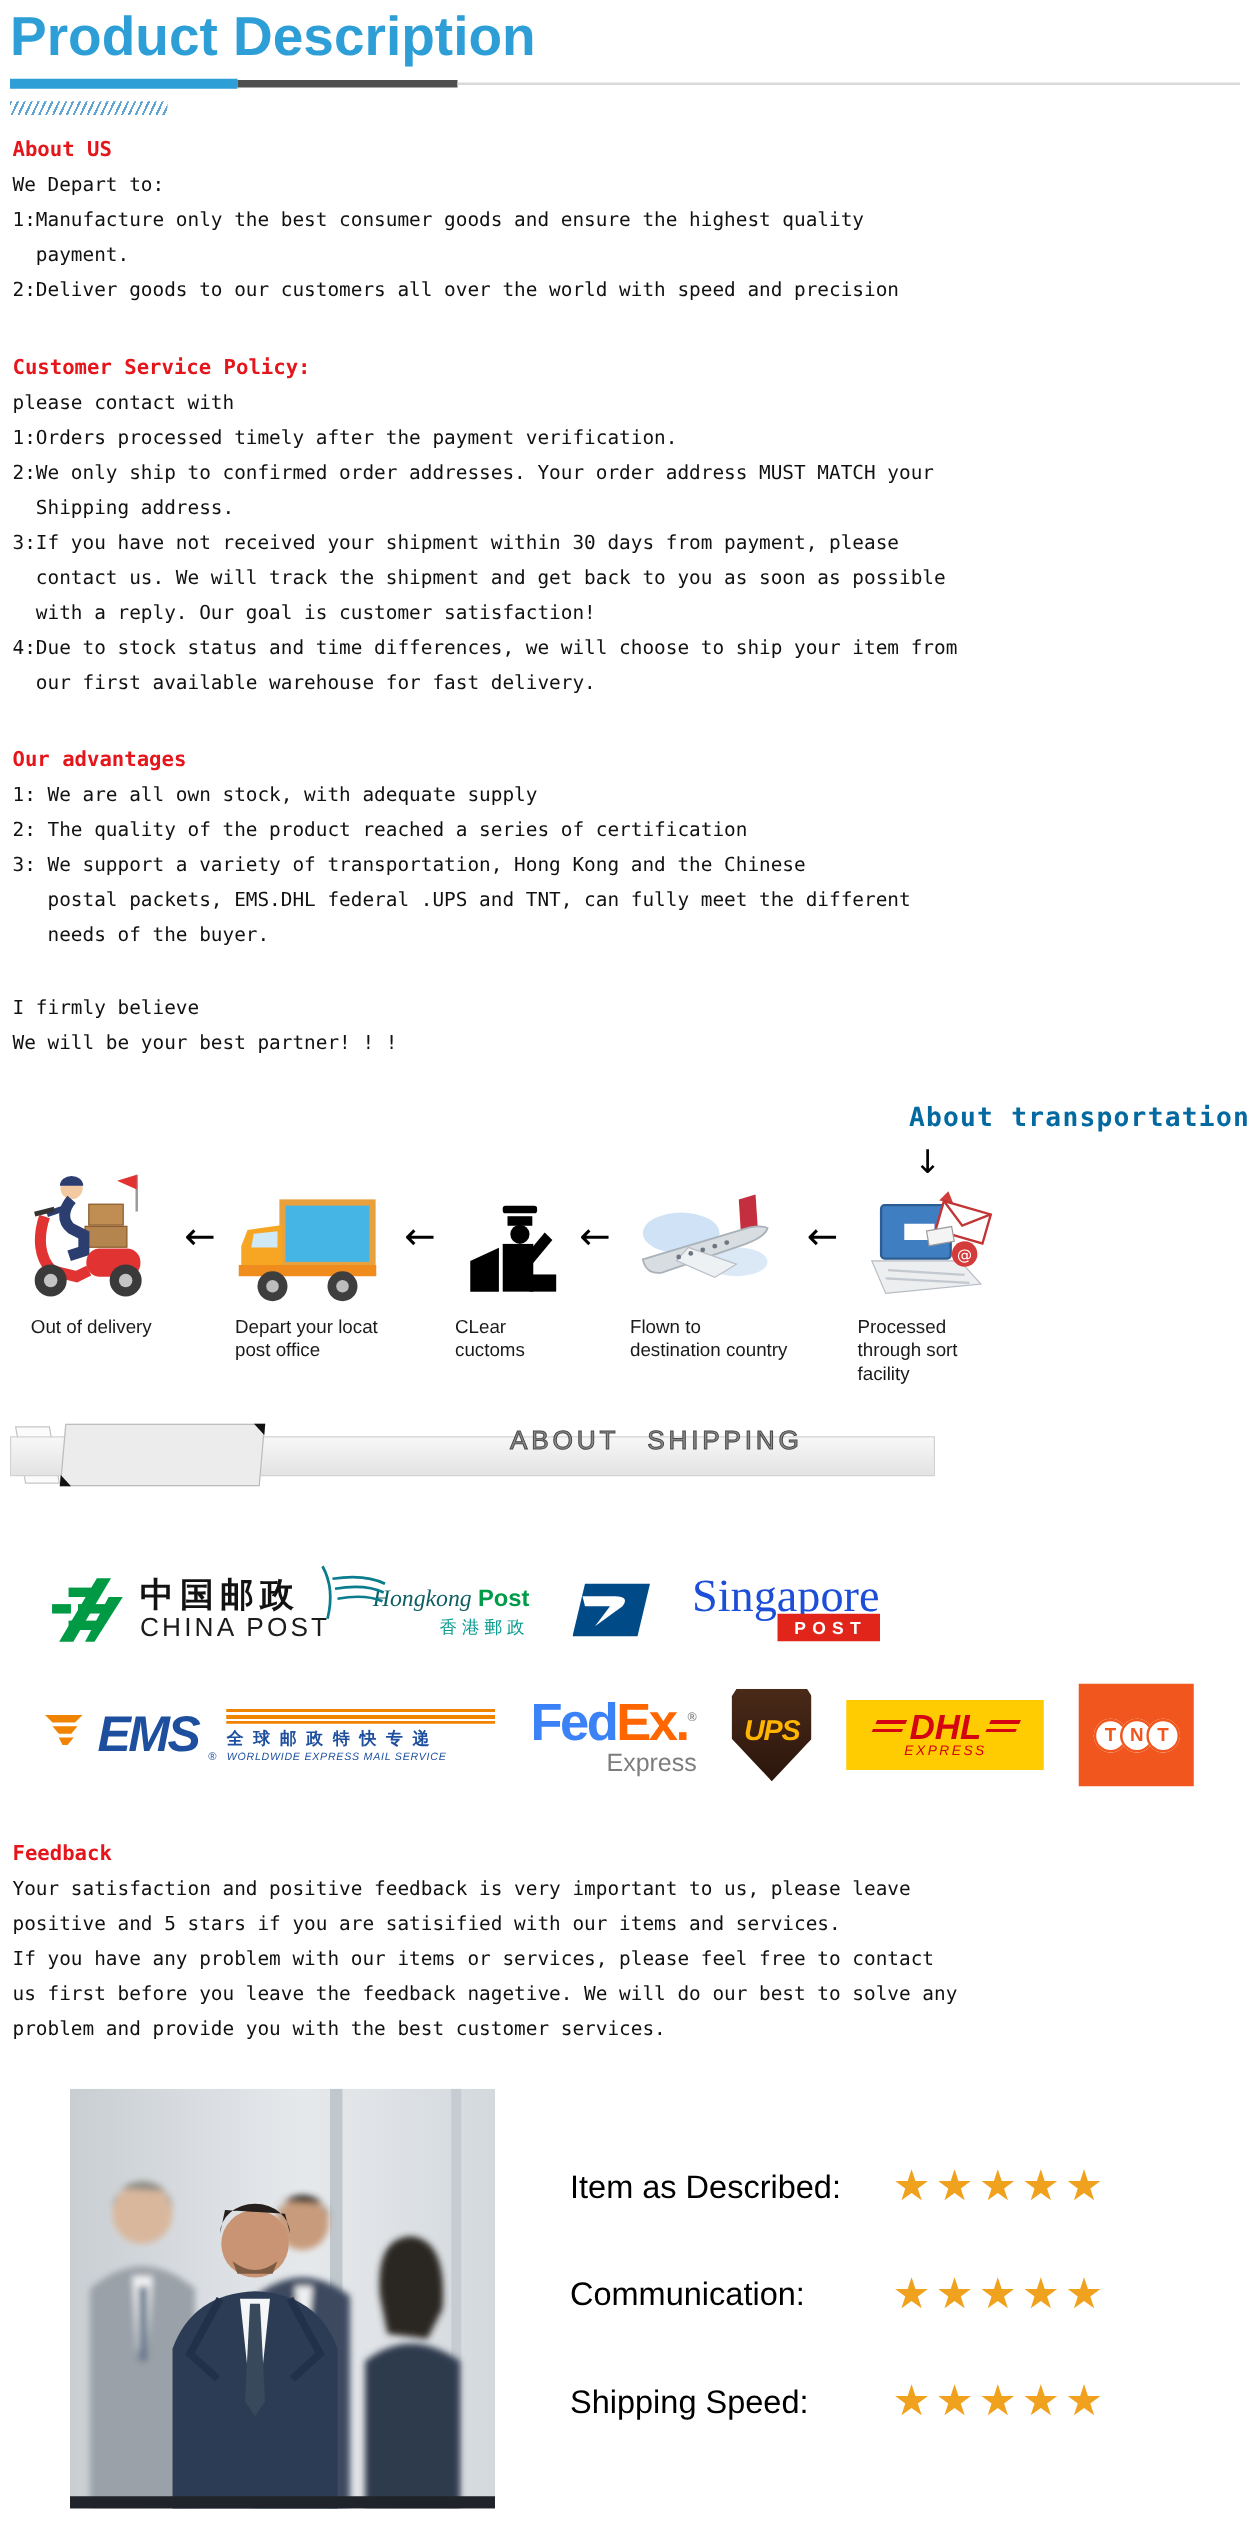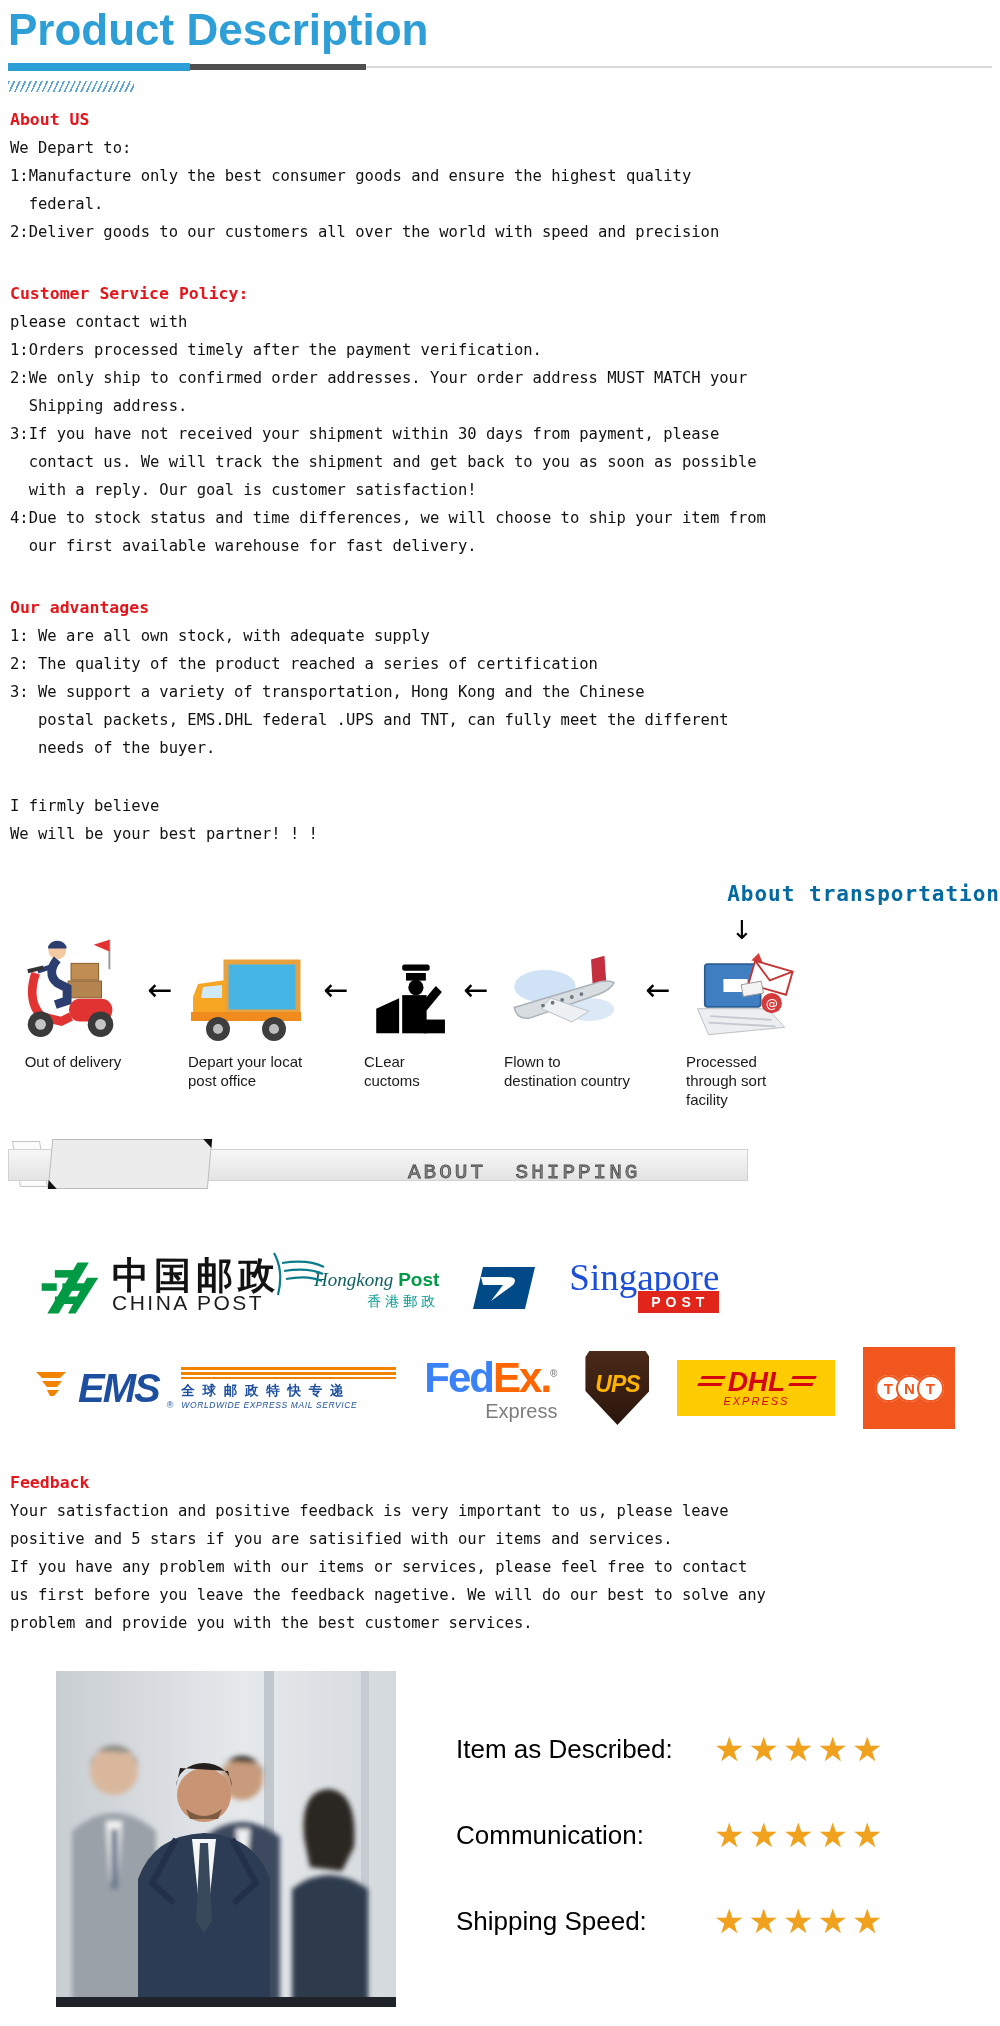--- a/index.html
+++ b/index.html
@@ -40,33 +40,33 @@
   .ribbon .bar{position:absolute;left:0;right:0;top:12px;height:30px;
                background:linear-gradient(#f7f7f7,#e3e3e3);border:1px solid #d2d2d2;}
   .ribbon .fold{position:absolute;left:8px;top:4px;width:26px;height:44px;background:#fbfbfb;
                 border:1px solid #c5c5c5;transform:skewX(10deg);}
   .ribbon .tab{position:absolute;left:42px;top:2px;width:158px;height:48px;background:#ececec;
                border:1px solid #bdbdbd;transform:skewX(-5deg);}
   .ribbon .tab:before{content:"";position:absolute;right:-1px;top:-1px;
                border-left:9px solid transparent;border-top:9px solid #111;}
   .ribbon .tab:after{content:"";position:absolute;left:-1px;bottom:-1px;
                border-right:9px solid transparent;border-bottom:9px solid #111;}
-  .ribbon .ribbon-label{position:absolute;left:400px;top:24px;font-family:Liberation Mono, monospace;
+  .ribbon .ribbon-label{position:absolute;left:400px;top:4px;font-family:Liberation Sans, sans-serif;
                font-size:21px;letter-spacing:3px;word-spacing:14px;color:#8b8b8b;
                -webkit-text-stroke:0.8px #4a4a4a;}
 
   
   .logos{font-family:"Liberation Sans",sans-serif;}
   .logo-row{display:flex;align-items:center;margin-left:36px;}
   .row1{margin-top:64px;gap:34px;}
   .row2{margin-top:26px;gap:28px;}
 
   .cp{display:flex;align-items:center;gap:10px;}
   .cp .cp-text{display:flex;flex-direction:column;}
-  .cp .cp-cn{font-size:37px;font-weight:bold;letter-spacing:5px;color:#121212;line-height:30px;}
+  .cp .cp-cn{font-size:27px;font-weight:bold;letter-spacing:5px;color:#121212;line-height:30px;}
   .cp .cp-en{font-size:21px;letter-spacing:2.5px;color:#1c1c1c;line-height:24px;}
 
   .hk{display:flex;flex-direction:column;align-items:flex-end;position:relative;padding-top:4px;}
   .hk .hk-row{display:flex;align-items:baseline;gap:5px;}
   .hk .hk-name{font-family:"Liberation Serif",serif;font-style:italic;font-size:19px;color:#0e5f63;}
   .hk .hk-post{font-weight:bold;font-size:19px;color:#009b48;}
   .hk .hk-cn{font-size:14px;letter-spacing:4px;color:#0a9a8f;margin-top:2px;}
   .hk svg{position:absolute;left:-46px;top:-16px;}
 
   .usps{display:flex;align-items:center;gap:8px;}
@@ -130,21 +130,21 @@
   <div class="rule">
     <span class="seg-blue"></span>
     <span class="seg-dark"></span>
     <span class="seg-light"></span>
   </div>
   <div class="hatch"></div>
 
   <div class="red-head">About US</div>
   <div class="mono-line">We Depart to:</div>
   <div class="mono-line">1:Manufacture only the best consumer goods and ensure the highest quality</div>
-  <div class="mono-line">  federal.</div>
+  <div class="mono-line">  payment.</div>
   <div class="mono-line">2:Deliver goods to our customers all over the world with speed and precision</div>
 
   <div class="red-head gap">Customer Service Policy:</div>
   <div class="mono-line">please contact with</div>
   <div class="mono-line">1:Orders processed timely after the payment verification.</div>
   <div class="mono-line">2:We only ship to confirmed order addresses. Your order address MUST MATCH your</div>
   <div class="mono-line">  Shipping address.</div>
   <div class="mono-line">3:If you have not received your shipment within 30 days from payment, please</div>
   <div class="mono-line">  contact us. We will track the shipment and get back to you as soon as possible</div>
   <div class="mono-line">  with a reply. Our goal is customer satisfaction!</div>

